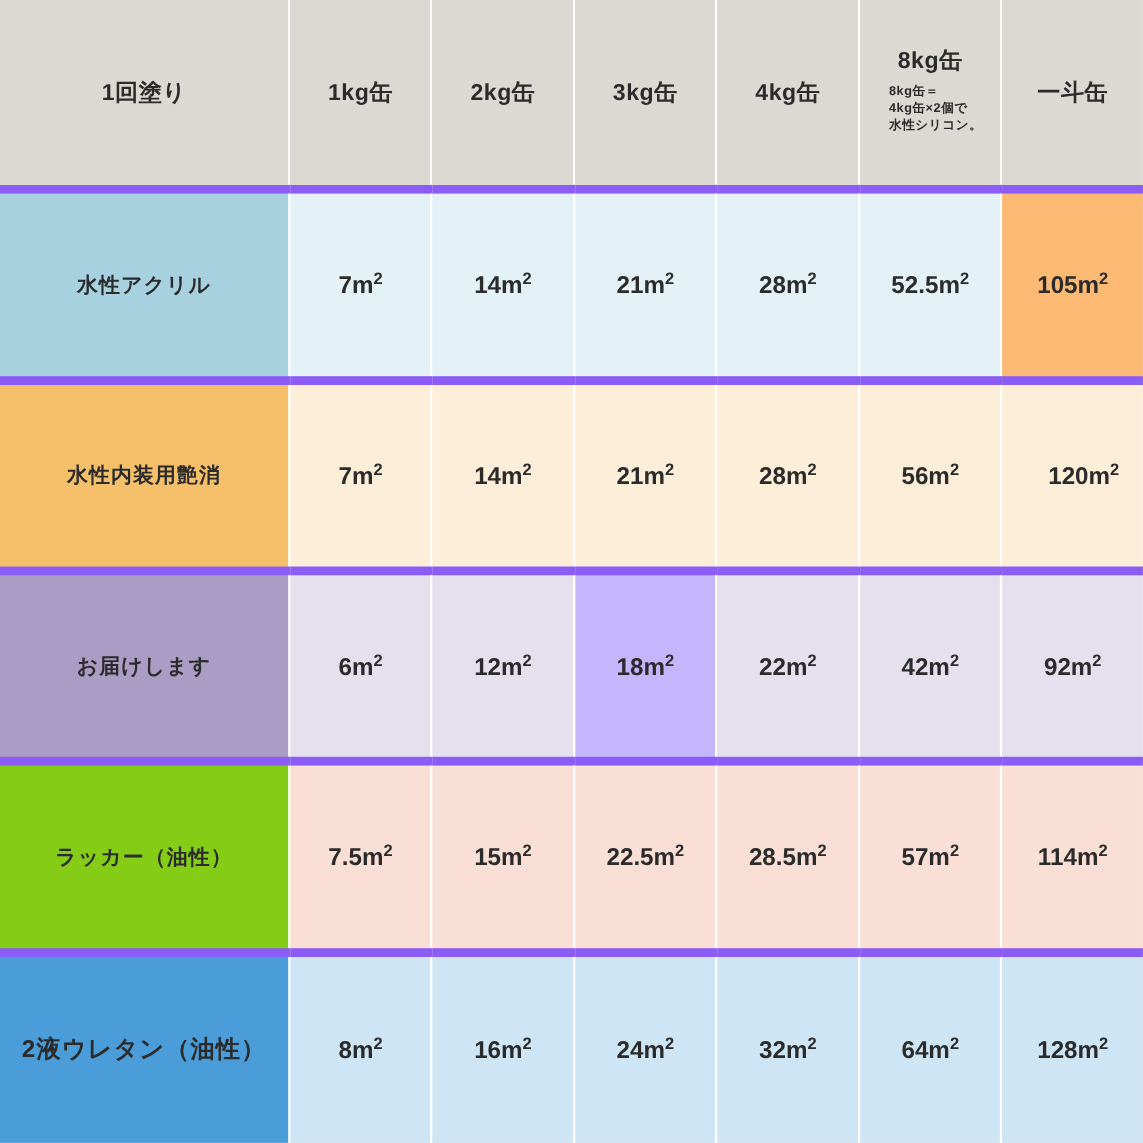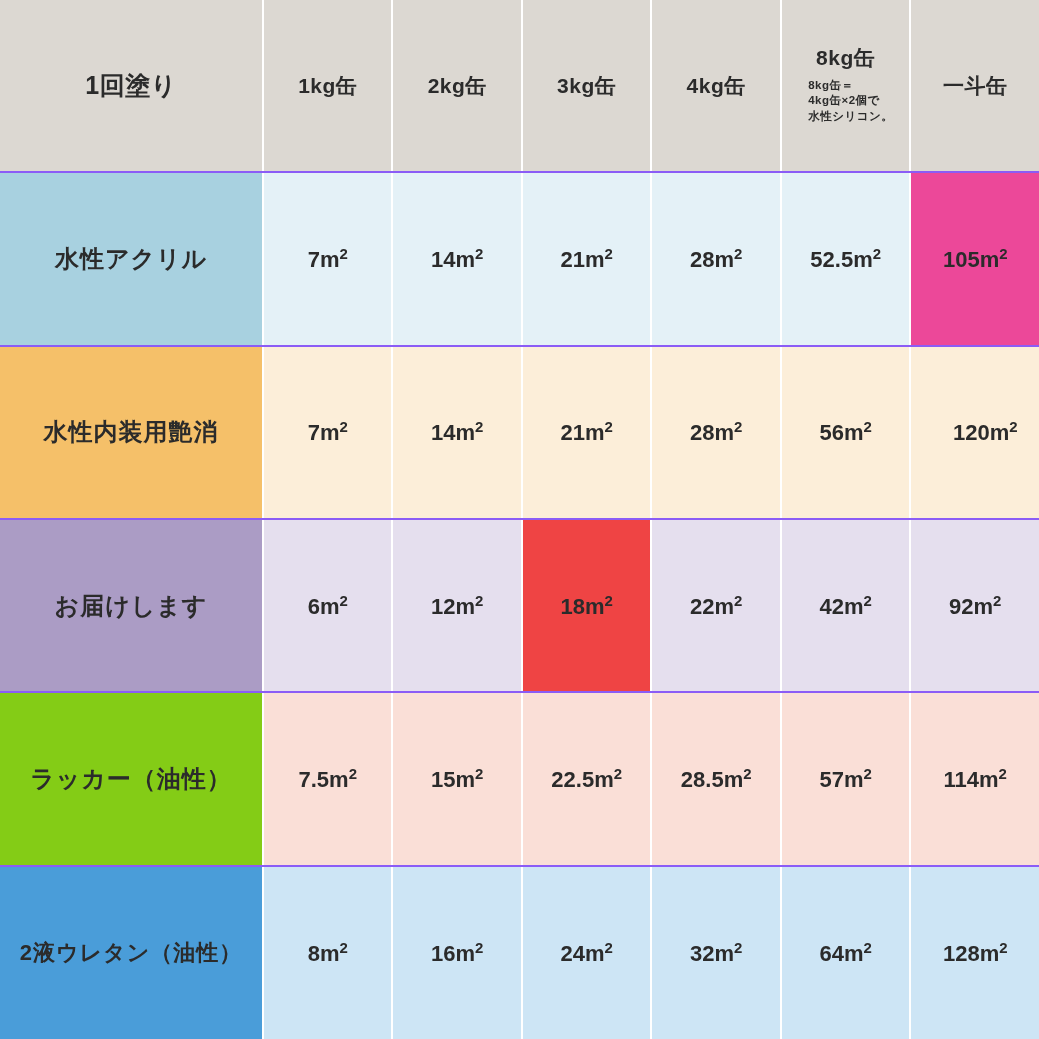--- a/index.html
+++ b/index.html
@@ -18,21 +18,21 @@
     height: 1039px;
     border-collapse: collapse;
     table-layout: fixed;
   }
   #coverage-table td {
     padding: 0;
     margin: 0;
     text-align: center;
     vertical-align: middle;
     border-right: 2px solid #ffffff;
-    border-bottom: 2px solid #8b5cf6;
+    border-bottom: 8px solid #8b5cf6;
     font-weight: bold;
     color: #2b2b2b;
   }
   #coverage-table tr td:last-child {
     border-right: none;
   }
   #coverage-table tr:last-child td {
     border-bottom: none;
   }
 
@@ -44,21 +44,21 @@
   
   tr.header-row { height: 172px; }
   td.head-cell {
     background: #dcd8d2;
     font-size: 21px;
     letter-spacing: 0.5px;
     position: relative;
   }
   td.head-label {
     background: #dcd8d2;
-    font-size: 25px;
+    font-size: 21px;
   }
   td.head-8kg {
     position: relative;
   }
   .head-8kg-main {
     display: block;
     font-size: 21px;
     line-height: 1;
     padding-bottom: 2px;
   }
@@ -77,21 +77,21 @@
     left: 0; right: 0; top: 0; bottom: 0;
     display: flex;
     flex-direction: column;
     align-items: center;
     justify-content: center;
   }
 
   
   tr.data-row { height: 173px; }
   td.row-label {
-    font-size: 24px;
+    font-size: 19px;
     letter-spacing: 1px;
   }
   td.row-label.small {
     font-size: 22px;
   }
   td.data-cell {
     font-size: 22px;
   }
   .unit-sup {
     font-size: 0.68em;
@@ -130,36 +130,36 @@
         </td>
         <td class="head-cell"><span>一斗缶</span></td>
       </tr>
       <tr class="data-row">
         <td class="row-label" style="background: rgb(168, 209, 224);">水性アクリル</td>
         <td class="data-cell" style="background: rgb(228, 241, 247);"><span>7</span><span>m</span><span class="unit-sup">2</span></td>
         <td class="data-cell" style="background: rgb(228, 241, 247);"><span>14</span><span>m</span><span class="unit-sup">2</span></td>
         <td class="data-cell" style="background: rgb(228, 241, 247);"><span>21</span><span>m</span><span class="unit-sup">2</span></td>
         <td class="data-cell" style="background: rgb(228, 241, 247);"><span>28</span><span>m</span><span class="unit-sup">2</span></td>
         <td class="data-cell" style="background: rgb(228, 241, 247);"><span>52.5</span><span>m</span><span class="unit-sup">2</span></td>
-        <td class="data-cell" style="background: #ec4899;"><span>105</span><span>m</span><span class="unit-sup">2</span></td>
+        <td class="data-cell" style="background: #fdba74;"><span>105</span><span>m</span><span class="unit-sup">2</span></td>
       </tr>
       <tr class="data-row">
         <td class="row-label" style="background: rgb(245, 192, 105);">水性内装用艶消</td>
         <td class="data-cell" style="background: rgb(252, 238, 217);"><span>7</span><span>m</span><span class="unit-sup">2</span></td>
         <td class="data-cell" style="background: rgb(252, 238, 217);"><span>14</span><span>m</span><span class="unit-sup">2</span></td>
         <td class="data-cell" style="background: rgb(252, 238, 217);"><span>21</span><span>m</span><span class="unit-sup">2</span></td>
         <td class="data-cell" style="background: rgb(252, 238, 217);"><span>28</span><span>m</span><span class="unit-sup">2</span></td>
         <td class="data-cell" style="background: rgb(252, 238, 217);"><span>56</span><span>m</span><span class="unit-sup">2</span></td>
         <td class="data-cell" style="background: rgb(252, 238, 217); padding-left: 20px;"><span>120</span><span>m</span><span class="unit-sup">2</span></td>
       </tr>
       <tr class="data-row">
         <td class="row-label" style="background: rgb(171, 156, 197);">お届けします</td>
         <td class="data-cell" style="background: rgb(229, 223, 238);"><span>6</span><span>m</span><span class="unit-sup">2</span></td>
         <td class="data-cell" style="background: rgb(229, 223, 238);"><span>12</span><span>m</span><span class="unit-sup">2</span></td>
-        <td class="data-cell" style="background: #ef4444; margin-top: 40px;"><span>18</span><span>m</span><span class="unit-sup">2</span></td>
+        <td class="data-cell" style="background: #c4b5fd; margin-top: 40px;"><span>18</span><span>m</span><span class="unit-sup">2</span></td>
         <td class="data-cell" style="background: rgb(229, 223, 238);"><span>22</span><span>m</span><span class="unit-sup">2</span></td>
         <td class="data-cell" style="background: rgb(229, 223, 238);"><span>42</span><span>m</span><span class="unit-sup">2</span></td>
         <td class="data-cell" style="background: rgb(229, 223, 238);"><span>92</span><span>m</span><span class="unit-sup">2</span></td>
       </tr>
       <tr class="data-row">
         <td class="row-label" style="background: #84cc16;">ラッカー（油性）</td>
         <td class="data-cell" style="background: rgb(250, 223, 215);"><span>7.5</span><span>m</span><span class="unit-sup">2</span></td>
         <td class="data-cell" style="background: rgb(250, 223, 215);"><span>15</span><span>m</span><span class="unit-sup">2</span></td>
         <td class="data-cell" style="background: rgb(250, 223, 215); margin-left: 29px;"><span>22.5</span><span>m</span><span class="unit-sup">2</span></td>
         <td class="data-cell" style="background: rgb(250, 223, 215);"><span>28.5</span><span>m</span><span class="unit-sup">2</span></td>

